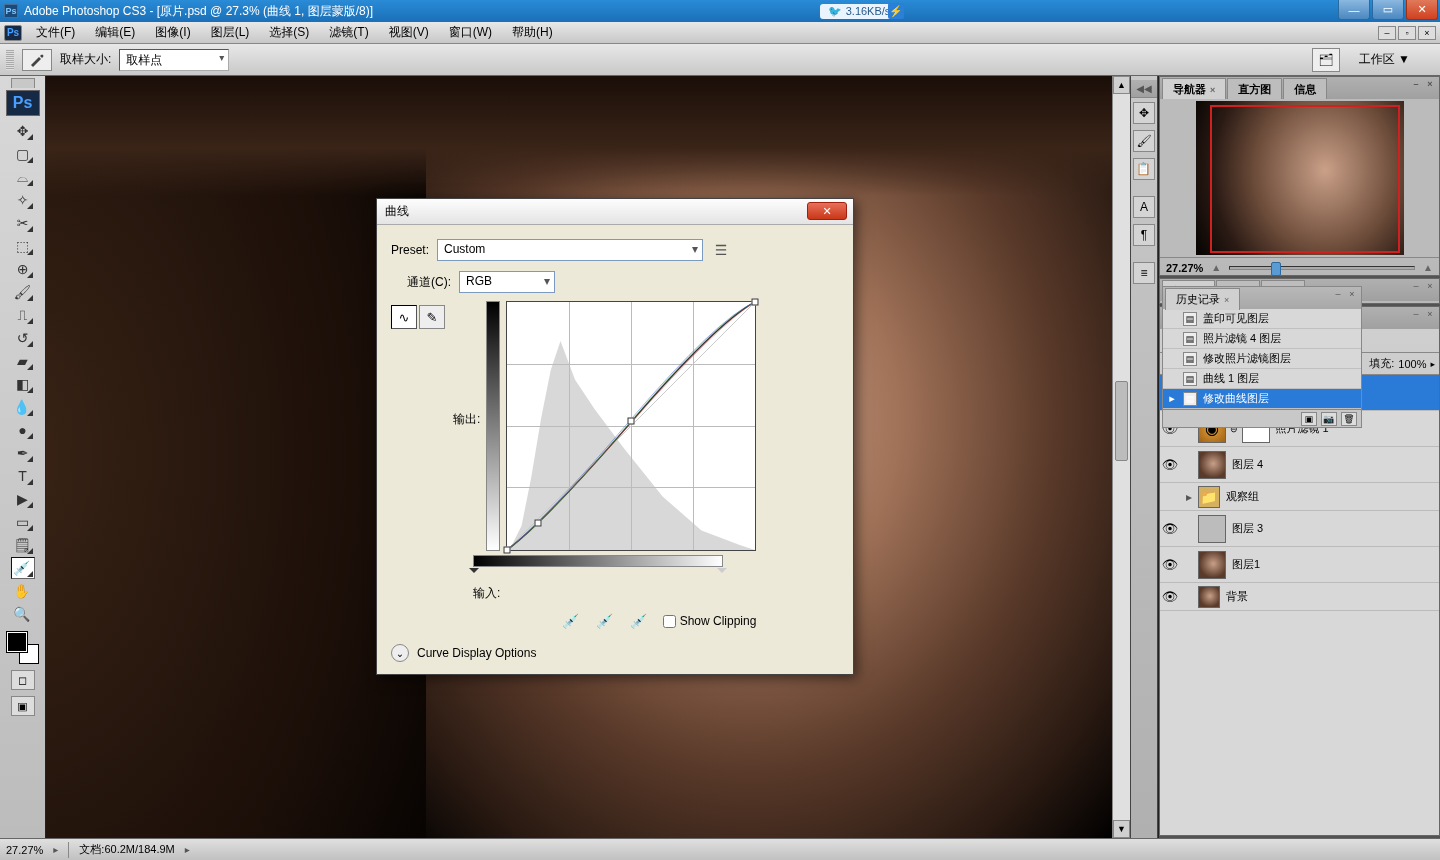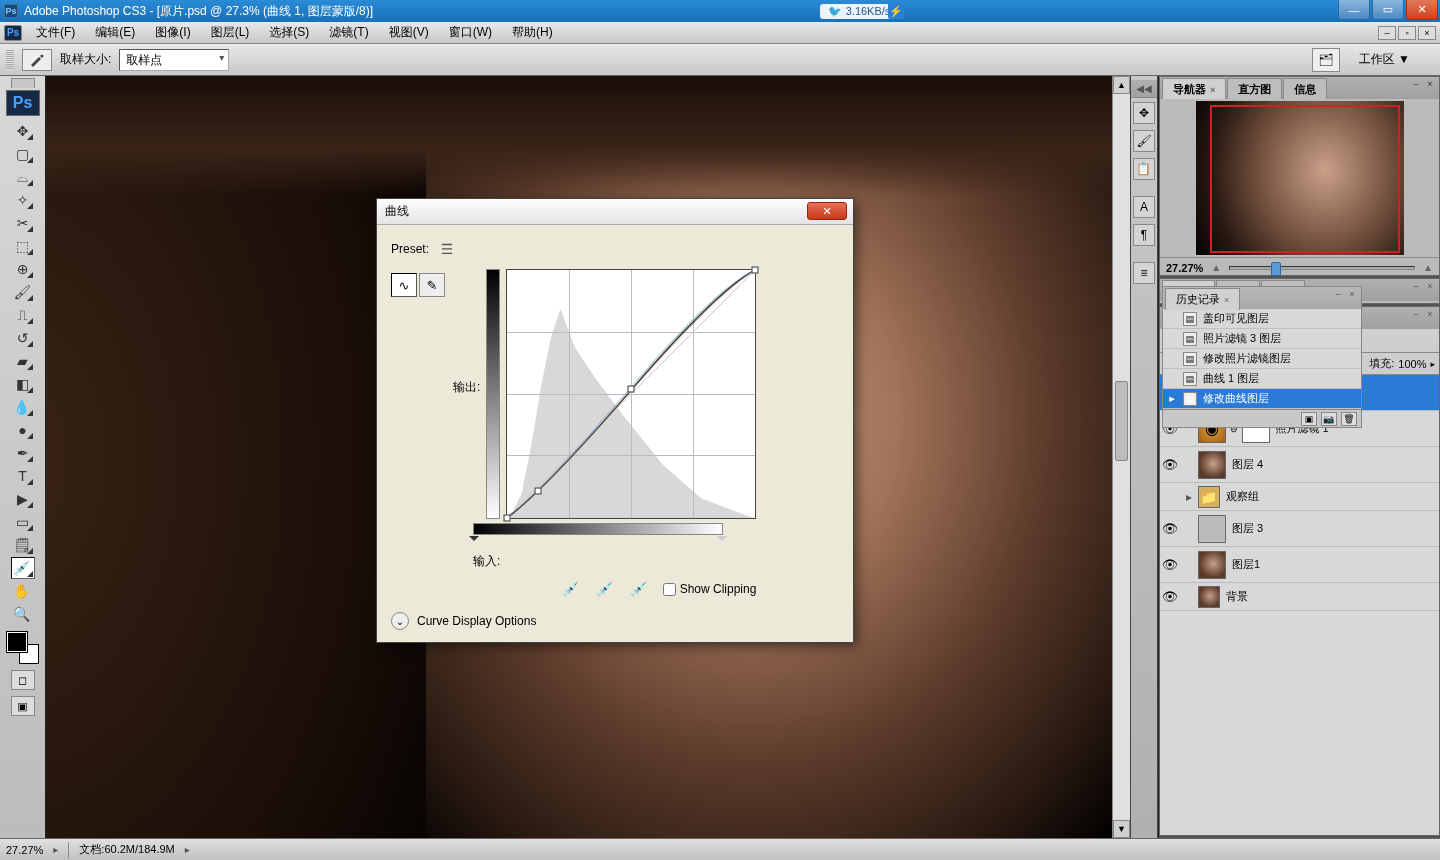--- a/index.html
+++ b/index.html
@@ -423,21 +423,21 @@
   </div>
   <div class="history-body" id="history-body">
       <div class="hist-row">
         <span class="ind"></span>
         <span class="step-icon">▤</span>
         <span>盖印可见图层</span>
       </div>
       <div class="hist-row">
         <span class="ind"></span>
         <span class="step-icon">▤</span>
-        <span>照片滤镜 3 图层</span>
+        <span>照片滤镜 4 图层</span>
       </div>
       <div class="hist-row">
         <span class="ind"></span>
         <span class="step-icon">▤</span>
         <span>修改照片滤镜图层</span>
       </div>
       <div class="hist-row">
         <span class="ind"></span>
         <span class="step-icon">▤</span>
         <span>曲线 1 图层</span>
@@ -456,23 +456,28 @@
 </div>
 
 <div class="dialog">
   <div class="dlg-title">
     <span>曲线</span>
     <span class="x">✕</span>
   </div>
   <div class="dlg-body">
     <div class="row" style="width:340px;">
       <label>Preset:</label>
+      <div class="dd"><span>Custom</span></div>
       <span class="preset-save">☰</span>
     </div>
 
+    <div class="channel-row">
+      <label>通道(C):</label>
+      <div class="dd"><span>RGB</span></div>
+    </div>
 
     <div class="curve-section">
       <div class="graph-and-modes">
         <div class="mode-btns">
           <div class="mb active">∿</div>
           <div class="mb">✎</div>
         </div>
       </div>
       <div style="display:flex;flex-direction:column;">
         <div class="curve-cell">

